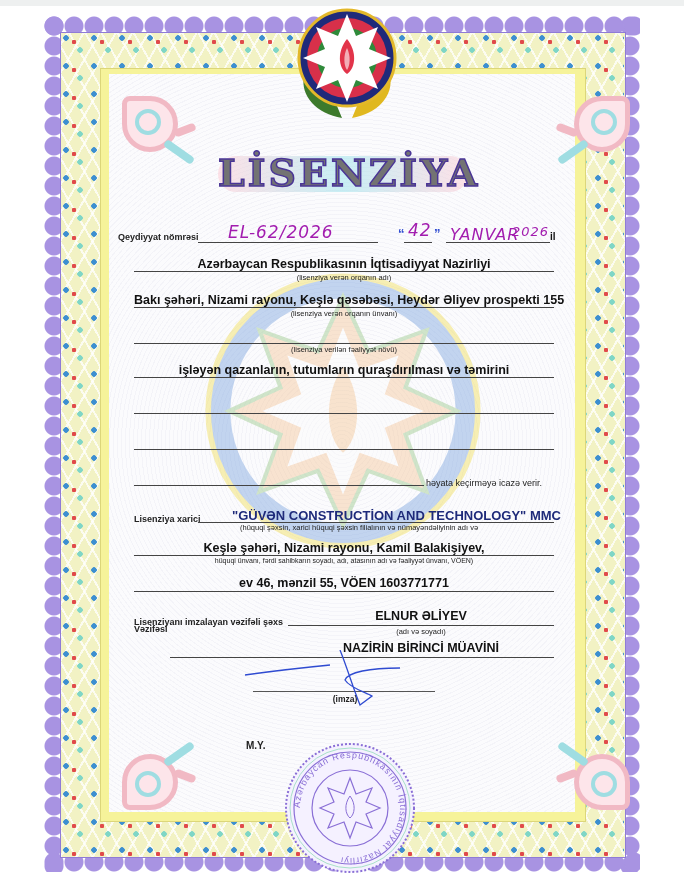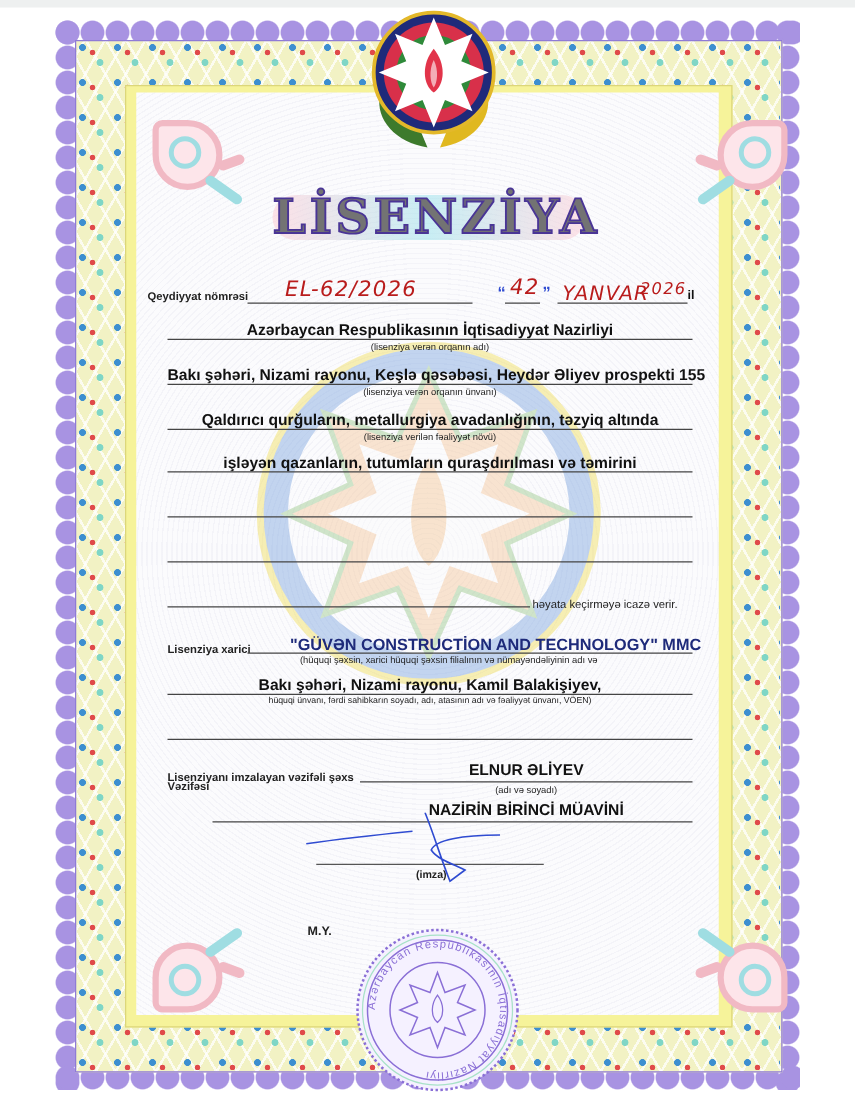--- a/index.html
+++ b/index.html
@@ -50,21 +50,21 @@
 
   .title{position:absolute;left:218px;top:150px;width:250px;height:46px;}
   .title-bg{position:absolute;left:0;top:6px;width:250px;height:36px;background:linear-gradient(90deg,rgba(255,200,210,.5),rgba(150,225,235,.5),rgba(255,200,210,.5));border-radius:18px;}
   .title-text{position:absolute;left:0;top:0;width:250px;text-align:center;font-family:"DejaVu Serif",serif;font-weight:bold;font-size:38px;letter-spacing:3px;color:#737373;
     -webkit-text-stroke:1.5px #4a3596;line-height:46px;}
 
   .text{position:absolute;font-size:12.5px;font-weight:bold;white-space:nowrap;}
   .small{position:absolute;font-size:7.5px;white-space:nowrap;color:#222;}
   .label{position:absolute;font-size:9px;white-space:nowrap;font-weight:bold;color:#222;}
   .rule{position:absolute;height:1px;background:#444;}
-  .hand{position:absolute;font-family:"DejaVu Sans",sans-serif;font-style:italic;color:#b91c1c;font-size:17px;white-space:nowrap;letter-spacing:1px;}
+  .hand{position:absolute;font-family:"DejaVu Sans",sans-serif;font-style:italic;color:#a21caf;font-size:17px;white-space:nowrap;letter-spacing:1px;}
   .center{text-align:center;}
   .seal{position:absolute;left:282px;top:740px;width:136px;height:136px;}
   .signature{position:absolute;left:240px;top:650px;width:200px;height:70px;}
 </style>
 </head>
 <body>
 
 <div class="page">
   <div class="scan-edge"></div>
 
@@ -133,40 +133,40 @@
   <div class="text" style="left:550px;top:231px;font-size:10px;">il</div>
 
   <div class="text center" style="left:134px;top:257px;width:420px;">Azərbaycan Respublikasının İqtisadiyyat Nazirliyi</div>
   <div class="rule" style="left:134px;top:271px;width:420px;"></div>
   <div class="small center" style="left:134px;top:273px;width:420px;">(lisenziya verən orqanın adı)</div>
 
   <div class="text center" style="left:134px;top:293px;width:420px;">Bakı şəhəri, Nizami rayonu, Keşlə qəsəbəsi, Heydər Əliyev prospekti 155</div>
   <div class="rule" style="left:134px;top:307px;width:420px;"></div>
   <div class="small center" style="left:134px;top:309px;width:420px;">(lisenziya verən orqanın ünvanı)</div>
 
-  <div class="text center" style="left:134px;top:329px;width:420px;">Qaldırıcı qurğuların, metallurgiya avadanlığının, təzyiq altında</div>
   <div class="rule" style="left:134px;top:343px;width:420px;"></div>
   <div class="small center" style="left:134px;top:345px;width:420px;">(lisenziya verilən fəaliyyət növü)</div>
 
   <div class="text center" style="left:134px;top:363px;width:420px;">işləyən qazanların, tutumların quraşdırılması və təmirini</div>
   <div class="rule" style="left:134px;top:377px;width:420px;"></div>
   <div class="rule" style="left:134px;top:413px;width:420px;"></div>
   <div class="rule" style="left:134px;top:449px;width:420px;"></div>
   <div class="rule" style="left:134px;top:485px;width:290px;"></div>
   <div class="label" style="left:426px;top:478px;font-weight:normal;font-size:9px;">həyata keçirməyə icazə verir.</div>
 
   <div class="label" style="left:134px;top:514px;">Lisenziya xarici</div>
   <div class="rule" style="left:198px;top:522px;width:356px;"></div>
   <div class="text" style="left:232px;top:508px;font-size:13px;color:#1e2a7a;">"GÜVƏN CONSTRUCTİON AND TECHNOLOGY" MMC</div>
   <div class="small" style="left:240px;top:523px;">(hüquqi şəxsin, xarici hüquqi şəxsin filialının və nümayəndəliyinin adı və</div>
 
-  <div class="text center" style="left:134px;top:541px;width:420px;">Bakı şəhəri, Nizami rayonu, Kamil Balakişiyev,</div>
+  <div class="text center" style="left:134px;top:541px;width:420px;">Keşlə şəhəri, Nizami rayonu, Kamil Balakişiyev,</div>
   <div class="rule" style="left:134px;top:555px;width:420px;"></div>
   <div class="small center" style="left:134px;top:557px;width:420px;font-size:7px;">hüquqi ünvanı, fərdi sahibkarın soyadı, adı, atasının adı və fəaliyyət ünvanı, VÖEN)</div>
 
+  <div class="text center" style="left:134px;top:576px;width:420px;">ev 46, mənzil 55, VÖEN 1603771771</div>
   <div class="rule" style="left:134px;top:591px;width:420px;"></div>
 
   <div class="label" style="left:134px;top:617px;">Lisenziyanı imzalayan vəzifəli şəxs</div>
   <div class="rule" style="left:288px;top:625px;width:266px;"></div>
   <div class="text center" style="left:288px;top:609px;width:266px;">ELNUR ƏLİYEV</div>
   <div class="small center" style="left:288px;top:627px;width:266px;">(adı və soyadı)</div>
 
   <div class="label" style="left:134px;top:612px;margin-top:12px;">Vəzifəsi</div>
   <div class="rule" style="left:170px;top:657px;width:384px;"></div>
   <div class="text center" style="left:288px;top:641px;width:266px;">NAZİRİN BİRİNCİ MÜAVİNİ</div>

